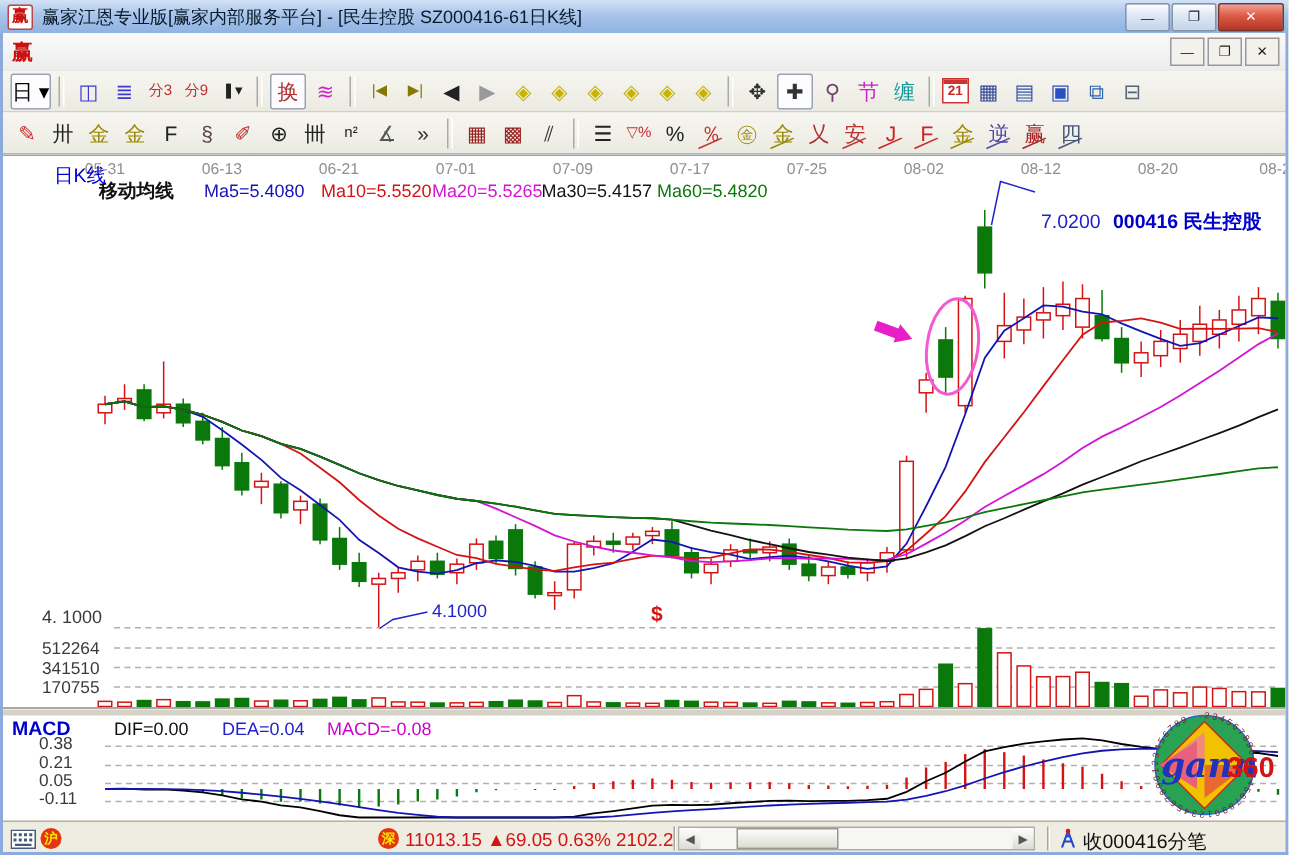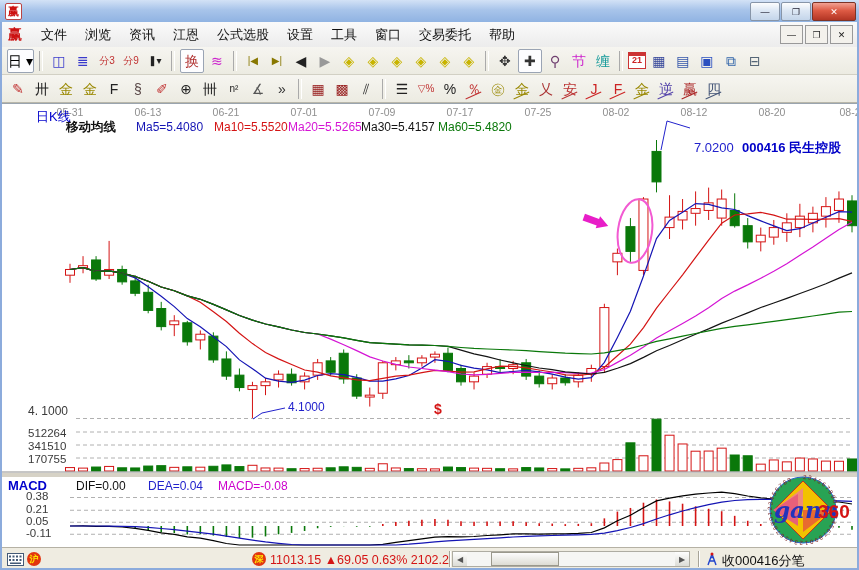--- a/index.html
+++ b/index.html
@@ -71,30 +71,30 @@
   .towericon{position:absolute;left:706px;top:4px;}
   .srtext{position:absolute;left:722px;top:4px;font-size:13px;color:#111;}
 </style>
 </head>
 <body>
 
 <div class="win">
 
   <div class="titlebar">
     <div class="appicon">赢</div>
+    <div class="titletext">赢家江恩专业版[赢家内部服务平台] - [民生控股 SZ000416-61日K线]</div>
     <div class="winbtns">
       <div class="wbtn">—</div>
       <div class="wbtn">❐</div>
       <div class="wbtn close">✕</div>
     </div>
   </div>
 
   <div class="menubar">
     <span class="menuicon">赢</span>
-    <span id="menuitems"><span class="menu-item">文件</span><span class="menu-item">浏览</span><span class="menu-item">资讯</span><span class="menu-item">江恩</span><span class="menu-item">公式选股</span><span class="menu-item">设置</span><span class="menu-item">工具</span><span class="menu-item">窗口</span><span class="menu-item">交易委托</span><span class="menu-item">帮助</span></span>
     <div class="mdibtns" id="mdibtns">
         <div class="mdibtn">—</div>
         <div class="mdibtn">❐</div>
         <div class="mdibtn">✕</div>
       </div>
   </div>
 
   <div class="toolbar tb1" id="toolbar1">
       <div class="tbi box" style="color: rgb(0, 0, 0);">日 ▾</div>
       <div class="tbsep"></div>

